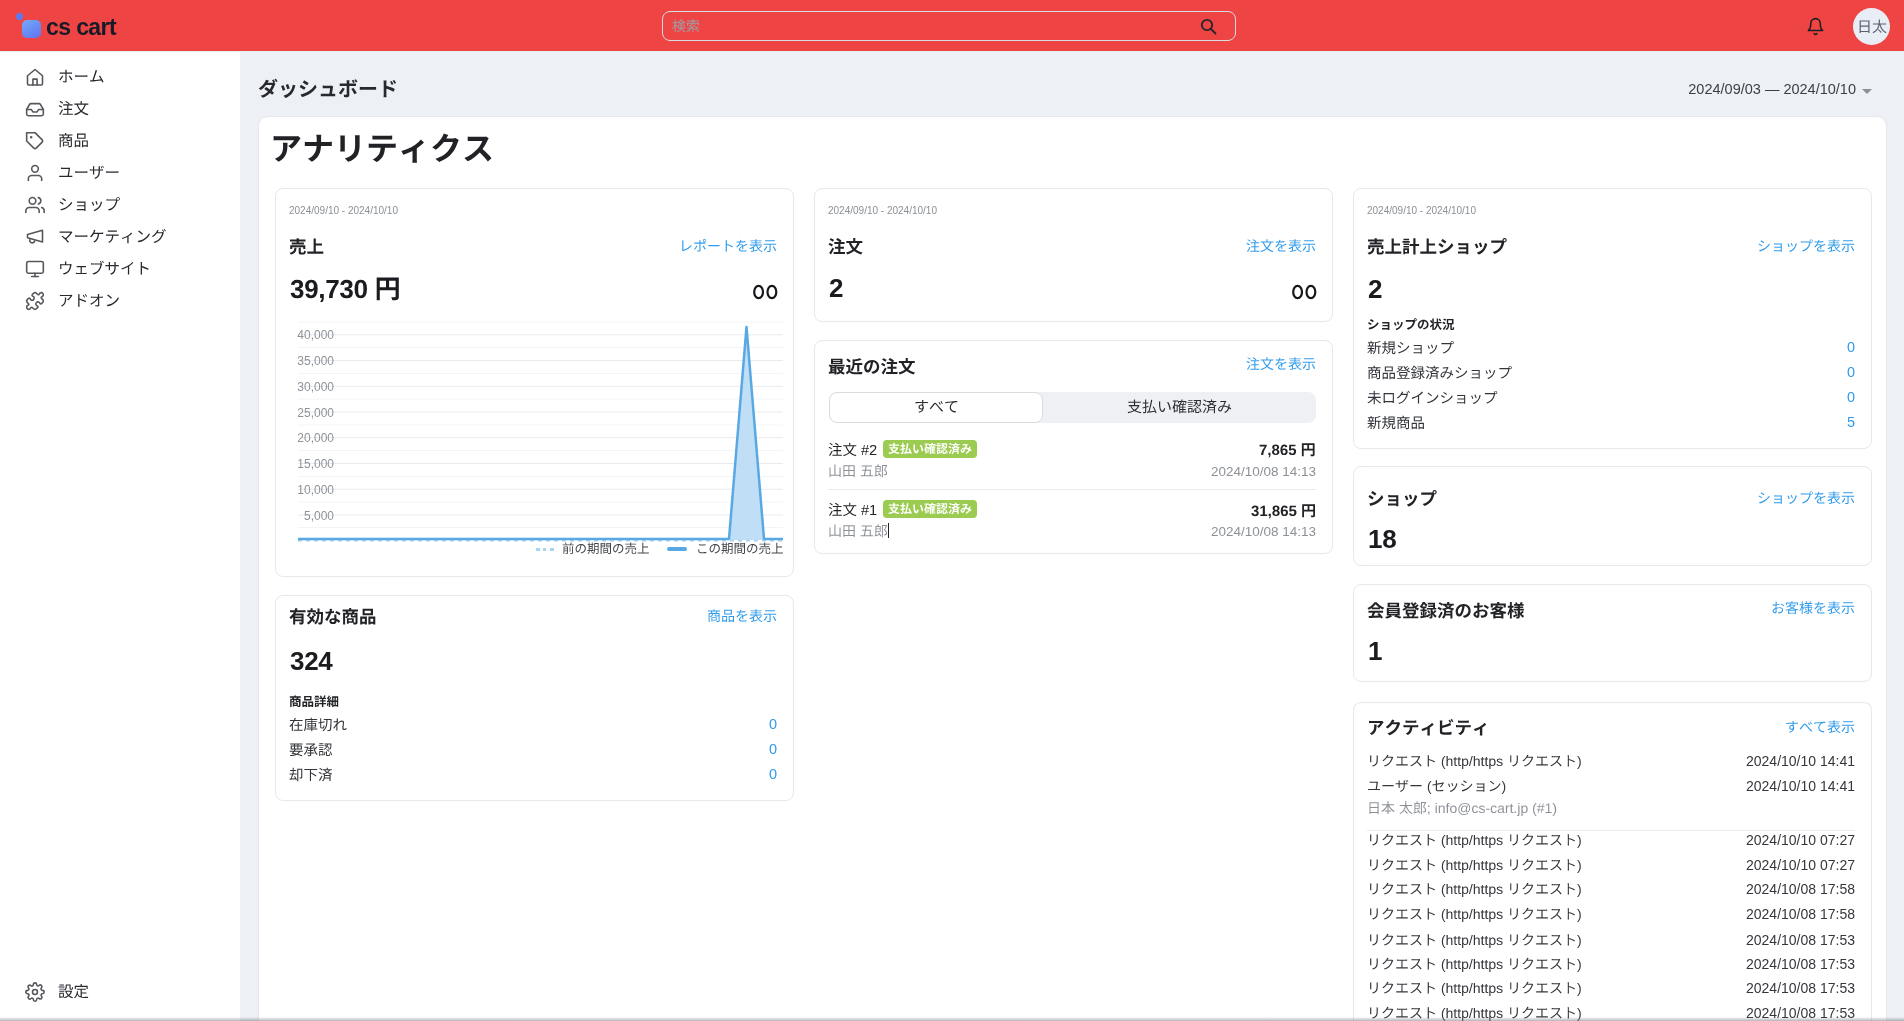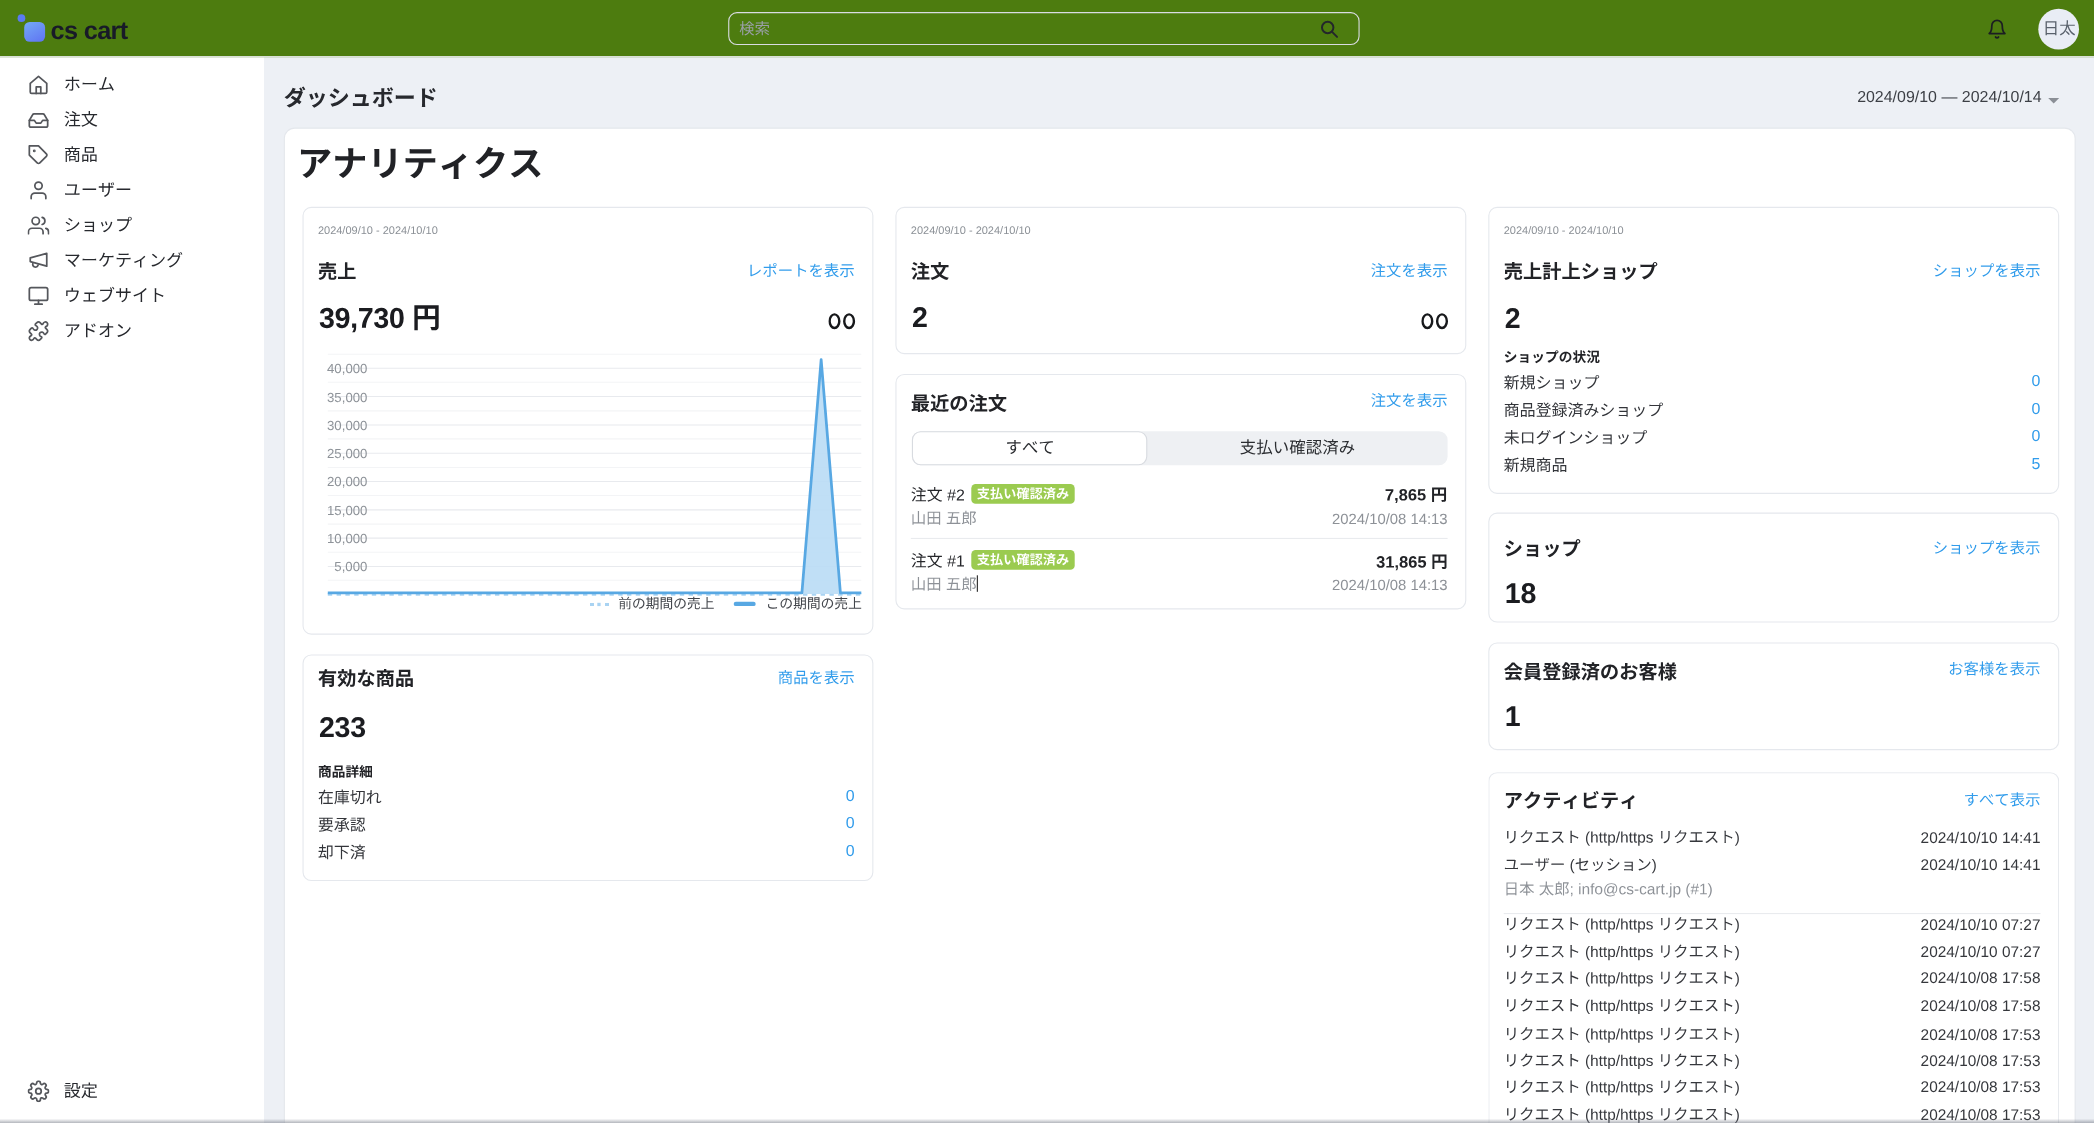--- a/index.html
+++ b/index.html
@@ -1,20 +1,20 @@
 <!DOCTYPE html>
 <html lang="ja"><head>
 <meta charset="utf-8">
 <title>Dashboard</title>
 <style>
   * { margin:0; padding:0; box-sizing:border-box; }
   html,body { width:1904px; height:1021px; overflow:hidden; }
   body { font-family:"Liberation Sans",sans-serif; background:#fff; position:relative; color:#26282c; }
   
-  #header { position:absolute; left:0; top:0; width:1904px; height:52px; background:#4d7c0f; border-bottom:1px solid #e9ebee; z-index:5; }
+  #header { position:absolute; left:0; top:0; width:1904px; height:52px; background:#ef4444; border-bottom:1px solid #e9ebee; z-index:5; }
   #logo-dot { position:absolute; left:16px; top:13px; width:7px; height:7px; border-radius:50%; background:#5a7bf0; }
   #logo-sq { position:absolute; left:22px; top:19.5px; width:18.5px; height:18.5px; border-radius:5px; background:linear-gradient(150deg,#74aaf7 0%,#5f73f2 100%); }
   #logo-text { position:absolute; left:46px; top:14px; font-size:23px; font-weight:700; letter-spacing:-0.6px; color:#181a28; }
   #search { position:absolute; left:662px; top:11px; width:574px; height:30px; border:1px solid #d9dce2; border-radius:8px; }
   #search .ph { position:absolute; left:9px; top:6px; font-size:14px; color:#9aa0a8; }
   #search > svg { position:absolute; right:18px; top:6px; }
   #bell { position:absolute; left:1806px; top:16px; }
   #avatar { position:absolute; left:1853px; top:8px; width:37px; height:37px; border-radius:50%; background:#e9edf5; text-align:center; line-height:37px; font-size:15px; color:#59616c; }
   
   #sidebar { position:absolute; left:0; top:52px; width:240px; height:969px; background:#fff; z-index:4; }
@@ -167,21 +167,21 @@
       <span class="t"><svg class="vt" width="31" height="15" style="width:31px;height:15px" viewBox="0 0 31 15">
           <path id="vg9" d="M1.3 6.7V7.6H6V6.7ZM1.4 2.5V3.5H5.9V2.5ZM1.3 8.7V9.7H6V8.7ZM0.6 4.6V5.5H6.5V4.6ZM7.7 2.5V4.3C7.7 5.4 7.5 6.7 6 7.7C6.2 7.8 6.6 8.2 6.8 8.5C8.5 7.4 8.8 5.7 8.8 4.4V3.5H11.5V6.3C11.5 7.4 11.7 7.7 12.7 7.7C12.9 7.7 13.6 7.7 13.8 7.7C14.6 7.7 14.9 7.2 15 5.4C14.7 5.3 14.2 5.2 14 5C14 6.5 13.9 6.7 13.7 6.7C13.5 6.7 13 6.7 12.9 6.7C12.6 6.7 12.6 6.6 12.6 6.3V2.5ZM6.7 8.7V9.8H12.6C12.1 11 11.4 12 10.5 12.8C9.7 11.9 9 10.9 8.5 9.8L7.5 10.1C8 11.4 8.8 12.6 9.7 13.5C8.6 14.3 7.3 14.9 6 15.2C6.2 15.5 6.5 15.9 6.6 16.2C8 15.8 9.4 15.2 10.5 14.3C11.6 15.2 12.8 15.8 14.3 16.2C14.4 15.9 14.8 15.5 15 15.2C13.7 14.9 12.4 14.3 11.4 13.5C12.6 12.4 13.5 10.9 14.1 8.9L13.3 8.6L13.1 8.7ZM1.3 10.8V16.1H2.3V15.4H5.9V10.8ZM2.3 11.8H4.9V14.4H2.3Z M18.9 9.2C18.6 12 17.8 14.2 16 15.5C16.3 15.7 16.8 16.1 17 16.3C18 15.4 18.8 14.3 19.3 12.8C20.7 15.5 23 16 26.3 16H29.9C30 15.7 30.2 15.1 30.3 14.8C29.6 14.9 26.9 14.9 26.4 14.9C25.5 14.9 24.6 14.8 23.8 14.7V11.5H28.5V10.4H23.8V7.8H27.8V6.7H18.8V7.8H22.6V14.3C21.4 13.9 20.4 13 19.8 11.4C19.9 10.7 20.1 10 20.1 9.3ZM16.8 3.8V7.1H17.9V4.9H28.5V7.1H29.7V3.8H23.8V2H22.6V3.8Z" fill="#27292e"></path>
         </svg></span>
     </div>
   </div>
 
   <div id="content">
     <div id="pgtitle"><svg class="vt" width="140" height="20" style="width:140px;height:20px" viewBox="0 0 140 20">
         <path id="vg12" d="M17.9 2.7 16.4 3.3C16.9 4.1 17.6 5.2 18 6.1L19.6 5.4C19.2 4.7 18.5 3.4 17.9 2.7ZM10.9 4.6 8 3.7C7.8 4.4 7.4 5.3 7.1 5.8C6.1 7.6 4.2 10.3 0.7 12.5L2.9 14.1C4.9 12.8 6.8 10.8 8.2 9H13.9C13.6 10.2 12.7 11.9 11.7 13.4C10.4 12.5 9.2 11.7 8.1 11.1L6.3 12.9C7.3 13.6 8.7 14.5 10 15.4C8.3 17.1 6.1 18.7 2.6 19.8L5 21.8C8.1 20.6 10.3 18.9 12.1 17.1C12.9 17.7 13.7 18.3 14.2 18.8L16.1 16.6C15.5 16.1 14.7 15.5 13.9 14.9C15.3 12.9 16.3 10.8 16.8 9.1C17 8.6 17.3 8.1 17.5 7.7L16 6.8L17.2 6.3C16.8 5.6 16.1 4.3 15.6 3.6L14 4.2C14.4 4.9 14.9 5.7 15.3 6.5C14.9 6.6 14.3 6.7 13.7 6.7H9.7C9.9 6.2 10.4 5.3 10.9 4.6Z M30.1 8.1 27.7 8.9C28.2 9.9 29.1 12.4 29.3 13.3L31.7 12.5C31.5 11.6 30.5 9 30.1 8.1ZM37.5 9.6 34.7 8.7C34.4 11.2 33.5 13.8 32.1 15.5C30.5 17.6 27.7 19.1 25.5 19.7L27.6 21.9C29.9 21 32.4 19.3 34.3 16.9C35.6 15.1 36.5 13.1 37 11C37.1 10.6 37.2 10.2 37.5 9.6ZM25.5 9.2 23.1 10C23.5 10.9 24.5 13.6 24.9 14.7L27.3 13.7C26.9 12.6 26 10.2 25.5 9.2Z M46.2 4.2 44.7 6.4C46 7.1 48.1 8.5 49.2 9.2L50.7 7C49.7 6.3 47.5 4.9 46.2 4.2ZM42.5 18.4 44 21C45.7 20.7 48.6 19.7 50.6 18.5C53.9 16.6 56.7 14.1 58.6 11.3L57.1 8.6C55.5 11.5 52.7 14.2 49.3 16.1C47.1 17.3 44.7 18 42.5 18.4ZM43.1 8.7 41.6 10.9C43 11.6 45.1 13 46.2 13.8L47.7 11.5C46.6 10.8 44.4 9.4 43.1 8.7Z M62.8 17.7V20.3C63.6 20.3 64.1 20.3 64.8 20.3C65.8 20.3 74.3 20.3 75.3 20.3C75.9 20.3 76.8 20.3 77.2 20.3V17.7C76.7 17.8 75.8 17.8 75.3 17.8H74C74.3 15.9 74.8 12.5 75 11.3C75 11.1 75.1 10.7 75.2 10.5L73.2 9.5C73 9.7 72.2 9.7 71.8 9.7C70.8 9.7 67.7 9.7 66.6 9.7C66.1 9.7 65.2 9.7 64.7 9.6V12.3C65.2 12.2 66 12.2 66.7 12.2C67.2 12.2 71.1 12.2 72.1 12.2C72 13.3 71.6 16.1 71.3 17.8H64.8C64.1 17.8 63.4 17.8 62.8 17.7Z M95.3 3.8 93.7 4.5C94.3 5.2 94.8 6.3 95.2 7.1L96.8 6.4C96.5 5.7 95.8 4.6 95.3 3.8ZM97.9 3.3 96.3 3.9C96.9 4.7 97.5 5.7 97.9 6.5L99.5 5.8C99.1 5.1 98.4 4 97.9 3.3ZM86.8 12.8 84.6 11.8C83.7 13.4 82.1 15.6 80.8 16.9L83 18.4C84.1 17.2 85.9 14.6 86.8 12.8ZM95.4 11.7 93.2 12.9C94.2 14.1 95.6 16.5 96.5 18.2L98.8 17C98 15.5 96.4 13 95.4 11.7ZM81.7 7.4V10.1C82.3 10 83.1 10 83.7 10H88.7C88.7 10.9 88.7 17.3 88.7 18C88.7 18.5 88.5 18.7 88 18.7C87.5 18.7 86.6 18.7 85.8 18.5L86 21C87 21.1 88.2 21.2 89.3 21.2C90.7 21.2 91.3 20.4 91.3 19.3C91.3 17.6 91.3 11.6 91.3 10H96C96.6 10 97.3 10 98 10V7.4C97.4 7.5 96.6 7.6 96 7.6H91.3V6C91.3 5.5 91.5 4.5 91.5 4.2H88.6C88.6 4.6 88.7 5.4 88.7 6V7.6H83.7C83 7.6 82.3 7.5 81.7 7.4Z M101.8 10.7V13.9C102.6 13.8 103.9 13.8 105.1 13.8C107.4 13.8 114 13.8 115.8 13.8C116.6 13.8 117.7 13.9 118.1 13.9V10.7C117.6 10.8 116.7 10.9 115.8 10.9C114 10.9 107.4 10.9 105.1 10.9C104 10.9 102.6 10.8 101.8 10.7Z M133.6 5.1 132 5.8C132.7 6.9 133.1 7.7 133.7 8.9L135.5 8.1C135 7.2 134.2 6 133.6 5.1ZM136.3 4 134.6 4.8C135.3 5.8 135.8 6.5 136.5 7.8L138.1 7C137.7 6.1 136.8 4.8 136.3 4ZM125.7 18.4C125.7 19.2 125.6 20.4 125.5 21.2H128.6C128.5 20.3 128.4 18.9 128.4 18.4V12.7C130.6 13.4 133.6 14.6 135.6 15.7L136.8 12.9C134.9 12 131.1 10.6 128.4 9.8V6.9C128.4 6 128.5 5.2 128.6 4.5H125.5C125.6 5.2 125.7 6.2 125.7 6.9C125.7 8.6 125.7 16.8 125.7 18.4Z" fill="#27292e"></path>
       </svg></div>
-    <div id="daterange">2024/09/10 — 2024/10/14</div>
+    <div id="daterange">2024/09/03 — 2024/10/10</div>
     <div id="datecaret"></div>
     <div id="bigcard">
       <div id="antitle"><svg class="vt" width="224" height="32" style="width:224px;height:32px" viewBox="0 0 224 32">
           <path id="vg13" d="M30.6 10.3 28 8C27.4 8.2 25.7 8.3 24.8 8.3C23.1 8.3 9.5 8.3 7.5 8.3C6.2 8.3 4.8 8.1 3.6 7.9V12.4C5.1 12.3 6.2 12.2 7.5 12.2C9.5 12.2 22.3 12.2 24.2 12.2C23.4 13.7 20.9 16.5 18.3 18.1L21.6 20.8C24.8 18.5 27.8 14.5 29.3 12C29.6 11.5 30.2 10.8 30.6 10.3ZM17.5 14.7H12.9C13 15.7 13.1 16.5 13.1 17.5C13.1 22.8 12.3 26.2 8.3 29C7.1 29.9 5.9 30.4 4.9 30.8L8.6 33.8C17.3 29.1 17.5 22.6 17.5 14.7Z M34.8 13.7V18.1C35.8 18.1 37.1 18 38.5 18H46.6C46.4 23.4 44.2 28 38 30.8L41.9 33.8C48.8 29.7 50.8 24.4 51 18H58.2C59.5 18 61.1 18.1 61.8 18.1V13.8C61.1 13.8 59.7 14 58.3 14H51.1V10.5C51.1 9.4 51.1 7.7 51.3 6.7H46.2C46.5 7.7 46.7 9.3 46.7 10.4V14H38.3C37.1 14 35.7 13.8 34.8 13.7Z M89.7 7.2H84.9C85 8.1 85.1 9.1 85.1 10.4C85.1 11.8 85.1 14.8 85.1 16.4C85.1 21.4 84.6 23.8 82.4 26.2C80.5 28.3 77.9 29.5 74.8 30.3L78.1 33.8C80.4 33.1 83.7 31.5 85.9 29.2C88.2 26.6 89.6 23.6 89.6 16.7C89.6 15.1 89.6 12 89.6 10.4C89.6 9.1 89.6 8.1 89.7 7.2ZM74.8 7.4H70.2C70.3 8.2 70.4 9.3 70.4 9.9C70.4 11.3 70.4 18.8 70.4 20.7C70.4 21.6 70.2 22.9 70.2 23.5H74.8C74.8 22.8 74.8 21.5 74.8 20.7C74.8 18.9 74.8 11.3 74.8 9.9C74.8 8.9 74.8 8.2 74.8 7.4Z M102.4 7.5V11.6C103.4 11.5 104.8 11.5 105.9 11.5C107.9 11.5 116.9 11.5 118.7 11.5C119.8 11.5 121.1 11.5 122.2 11.6V7.5C121.1 7.6 119.8 7.7 118.7 7.7C116.9 7.7 107.9 7.7 105.9 7.7C104.8 7.7 103.5 7.6 102.4 7.5ZM98.7 15.6V19.8C99.6 19.8 100.8 19.7 101.8 19.7H110.6C110.5 22.4 109.9 24.8 108.6 26.8C107.3 28.6 105.1 30.5 102.8 31.4L106.6 34.1C109.4 32.6 111.9 30.1 113 27.9C114.1 25.7 114.8 23 115 19.7H122.8C123.6 19.7 124.9 19.7 125.7 19.8V15.6C124.8 15.8 123.4 15.8 122.8 15.8C120.8 15.8 103.8 15.8 101.8 15.8C100.8 15.8 99.7 15.7 98.7 15.6Z M131.4 22.9 133.3 26.7C136.1 25.8 139.7 24.3 142.5 22.9V31.4C142.5 32.5 142.4 34.2 142.3 34.8H147.1C146.9 34.2 146.8 32.5 146.8 31.4V20.4C149.7 18.5 152.5 16.2 154 14.6L150.8 11.5C149.2 13.5 146 16.4 142.9 18.3C140.4 19.8 135.6 22 131.4 22.9Z M178.3 7 173.7 5.5C173.4 6.6 172.7 8.1 172.2 8.9C170.6 11.6 167.8 15.7 162.2 19.2L165.8 21.8C169 19.7 171.7 16.9 173.9 14.1H182.9C182.4 16.5 180.5 20.3 178.3 22.8C175.6 26 172 28.8 165.4 30.7L169.2 34.1C175.2 31.7 179.1 28.8 182.1 25.1C185 21.5 186.8 17.2 187.7 14.4C188 13.6 188.4 12.7 188.8 12.1L185.5 10.1C184.8 10.3 183.7 10.5 182.7 10.5H176.3L176.4 10.3C176.8 9.6 177.6 8.2 178.3 7Z M218.7 10.3 216.1 8.4C215.4 8.6 214.1 8.8 212.8 8.8C211.3 8.8 203.1 8.8 201.5 8.8C200.5 8.8 198.6 8.7 197.7 8.5V13.1C198.4 13.1 200.1 12.9 201.5 12.9C202.8 12.9 211 12.9 212.3 12.9C211.6 15.1 209.7 18.3 207.6 20.7C204.5 24.1 199.6 28 194.4 29.9L197.7 33.3C202.1 31.3 206.4 27.9 209.8 24.4C212.8 27.3 215.7 30.5 217.8 33.4L221.5 30.2C219.6 27.9 215.7 23.8 212.5 21.1C214.7 18.2 216.5 14.8 217.6 12.3C217.9 11.6 218.4 10.7 218.7 10.3Z" fill="#212226"></path>
         </svg></div>
 
       <div class="card" style="left:16px; top:71px; height:389px;">
         <div class="cdate">2024/09/10 - 2024/10/10</div>
         <div class="ctitle" style="top:46px;"><svg class="vt" width="35" height="18" style="width:35px;height:18px" viewBox="0 0 35 18">
             <path id="vg14" d="M1.2 10.3V14H3.3V12.2H14.2V14H16.3V10.3ZM9.7 12.7V16.9C9.7 18.8 10.2 19.4 12.2 19.4C12.6 19.4 14.1 19.4 14.5 19.4C16.1 19.4 16.7 18.7 16.9 16.2C16.3 16 15.5 15.7 15 15.4C15 17.2 14.9 17.5 14.3 17.5C13.9 17.5 12.8 17.5 12.5 17.5C11.9 17.5 11.8 17.4 11.8 16.8V12.7ZM5.4 12.7C5.1 15.4 4.7 17 0.5 17.8C1 18.2 1.5 19.1 1.7 19.6C6.5 18.5 7.3 16.2 7.5 12.7ZM7.6 3.2V4.5H1V6.4H7.6V7.6H2.7V9.4H14.9V7.6H9.8V6.4H16.5V4.5H9.8V3.2Z M24.6 3.4V16.6H18.3V18.7H34.3V16.6H26.8V10.5H33V8.4H26.8V3.4Z" fill="#222327"></path>
@@ -244,21 +244,21 @@
         </div>
       </div>
 
       <div class="card" style="left:16px; top:478px; height:206px;">
         <div class="ctitle" style="top:9px;"><svg class="vt" width="87.5" height="18" style="width:87.5px;height:18px" viewBox="0 0 87.5 18">
             <path id="vg15" d="M6.4 3.1C6.2 3.8 6 4.5 5.7 5.2H1V7.2H4.8C3.8 9.2 2.3 11.1 0.4 12.3C0.8 12.7 1.5 13.5 1.8 14C2.7 13.4 3.4 12.7 4.1 11.9V19.6H6.2V16.2H12.5V17.3C12.5 17.5 12.5 17.6 12.2 17.6C11.9 17.6 10.8 17.6 9.9 17.5C10.2 18.1 10.5 19 10.6 19.6C12 19.6 13 19.6 13.7 19.2C14.4 18.9 14.6 18.3 14.6 17.3V8.6H6.5C6.7 8.1 6.9 7.7 7.2 7.2H16.6V5.2H8C8.2 4.7 8.4 4.2 8.6 3.6ZM6.2 13.3H12.5V14.4H6.2ZM6.2 11.6V10.4H12.5V11.6Z M20 7.6C19.6 8.8 18.7 10.1 17.8 10.8C18.2 11.1 19 11.8 19.4 12.1C20.4 11.1 21.4 9.6 22 8.1ZM28.5 3.4 28.5 7H26.9V5.3H23.6V3.2H21.6V5.3H18.3V7.2H26.7V9H28.4C28.2 12.9 27.6 16 25.2 18.1C25.7 18.4 26.4 19.1 26.7 19.6C29.4 17.2 30.1 13.5 30.4 9H32C31.9 14.6 31.8 16.8 31.4 17.3C31.3 17.5 31.1 17.6 30.8 17.6C30.5 17.6 29.8 17.5 29 17.5C29.3 18.1 29.5 18.9 29.6 19.5C30.4 19.5 31.3 19.5 31.8 19.4C32.4 19.3 32.8 19.1 33.2 18.5C33.7 17.7 33.9 15.1 34 7.9C34 7.7 34 7 34 7H30.5L30.5 3.4ZM19.7 12.6C20.3 13.1 21 13.7 21.6 14.3C20.7 15.8 19.4 17 17.9 17.9C18.3 18.2 19 19.1 19.3 19.5C20.8 18.6 22.1 17.3 23.2 15.7C23.8 16.4 24.4 17 24.8 17.6L26.1 15.8C25.7 15.3 25 14.6 24.2 13.9C24.6 13.1 25 12.2 25.3 11.3L25.3 11.5L27.1 10.6C26.7 9.7 25.8 8.3 25 7.4L23.4 8.2C24 9 24.7 10 25.1 10.9L23.3 10.5C23.1 11.2 22.9 11.9 22.6 12.5C22 12 21.4 11.6 20.9 11.2Z M50.4 10.3 51.6 8.4C50.7 7.8 48.5 6.6 47.3 6.1L46.2 7.8C47.4 8.3 49.4 9.5 50.4 10.3ZM45.4 15.1V15.5C45.4 16.4 45.1 17.1 43.9 17.1C42.9 17.1 42.4 16.7 42.4 16C42.4 15.4 43 15 44 15C44.5 15 45 15 45.4 15.1ZM47.4 9.4H45.2L45.4 13.3C45 13.2 44.6 13.2 44.2 13.2C41.7 13.2 40.3 14.5 40.3 16.2C40.3 18.2 42 19.1 44.2 19.1C46.7 19.1 47.5 17.9 47.5 16.2V16.1C48.5 16.6 49.3 17.4 49.9 17.9L51.1 16.1C50.2 15.3 49 14.4 47.5 13.8L47.4 11.6C47.3 10.8 47.3 10.1 47.4 9.4ZM43.3 3.9 40.8 3.7C40.8 4.6 40.6 5.6 40.4 6.6C39.8 6.6 39.3 6.7 38.8 6.7C38.1 6.7 37.2 6.6 36.5 6.5L36.6 8.6C37.4 8.6 38.1 8.6 38.8 8.6L39.7 8.6C38.9 10.5 37.5 13.1 36.1 14.8L38.3 15.9C39.7 13.9 41.2 10.8 42 8.4C43.2 8.2 44.3 8 45.1 7.8L45 5.7C44.3 6 43.5 6.2 42.6 6.3Z M57.9 13.2V18.8H59.7V17.8H64C64.3 18.3 64.5 19.1 64.6 19.6C66 19.6 67 19.5 67.7 19.2C68.4 18.9 68.5 18.3 68.5 17.3V7.7H65L65.8 6.4H69V4.5H62.2V3.1H60.1V4.5H53.6V6.4H56.7C56.9 6.8 57.1 7.3 57.3 7.7H54.1V19.5H56.1V12C56.5 12.3 56.8 12.9 56.9 13.2C59.6 12.6 60.2 11.5 60.4 9.5H61.8V10.7C61.8 12.1 62.1 12.6 63.7 12.6C64 12.6 64.8 12.6 65.1 12.6C65.8 12.6 66.3 12.4 66.5 11.8V17.3C66.5 17.5 66.4 17.6 66.2 17.6L64.8 17.6V13.2ZM59 6.4H63.4C63.2 6.8 62.9 7.3 62.7 7.7H59.6C59.4 7.3 59.2 6.8 59 6.4ZM66.5 9.5V10.6C66.1 10.5 65.6 10.3 65.3 10.1C65.2 10.9 65.2 11.1 64.9 11.1C64.7 11.1 64.1 11.1 64 11.1C63.7 11.1 63.6 11 63.6 10.6V9.5ZM56.1 11.7V9.5H58.5C58.4 10.8 58 11.4 56.1 11.7ZM59.7 14.8H62.9V16.2H59.7Z M75.7 5.8H81.8V8.2H75.7ZM73.6 3.8V10.2H84V3.8ZM71.2 11.6V19.6H73.2V18.7H75.8V19.5H77.9V11.6ZM73.2 16.7V13.7H75.8V16.7ZM79.4 11.6V19.6H81.4V18.7H84.2V19.5H86.3V11.6ZM81.4 16.7V13.7H84.2V16.7Z" fill="#222327"></path>
           </svg></div>
         <div class="clink" style="top:12px;"><svg class="vt" width="70" height="13" style="width:70px;height:13px" viewBox="0 0 70 13">
             <path id="vg23" d="M1.6 5V14.1H2.6V5.9H5.1C4.9 7.2 4.4 7.9 2.6 8.3C2.8 8.4 3.1 8.8 3.1 9C5.2 8.5 5.8 7.6 6 5.9H7.7V7.3C7.7 8.2 7.9 8.4 8.9 8.4C9.1 8.4 10.2 8.4 10.4 8.4C11.1 8.4 11.4 8.2 11.5 7C11.2 7 10.8 6.9 10.7 6.7C10.6 7.5 10.6 7.6 10.3 7.6C10 7.6 9.2 7.6 9 7.6C8.7 7.6 8.6 7.6 8.6 7.3V5.9H11.6V12.8C11.6 13 11.5 13.1 11.3 13.1C11 13.1 10.2 13.1 9.2 13.1C9.4 13.4 9.5 13.8 9.6 14.1C10.8 14.1 11.5 14.1 12 13.9C12.4 13.8 12.6 13.4 12.6 12.8V5H9.6C9.9 4.6 10.2 4.1 10.4 3.5H13.1V2.6H7.5V1.2H6.4V2.6H1V3.5H3.7C3.9 4 4.2 4.6 4.3 5ZM4.8 3.5H9.2C9 4 8.7 4.6 8.5 5H5.5C5.3 4.6 5.1 4 4.8 3.5ZM5.3 10H8.8V11.8H5.3ZM4.4 9.2V13.5H5.3V12.6H9.7V9.2Z M18.2 2.8H23.8V5.5H18.2ZM17.2 1.8V6.5H24.9V1.8ZM15.2 8V14.1H16.2V13.4H19.1V14H20.1V8ZM16.2 12.3V9H19.1V12.3ZM21.7 8V14.1H22.7V13.4H25.9V14H27V8ZM22.7 12.3V9H25.9V12.3Z M40.3 6.8 39.9 5.8C39.5 6 39.2 6.1 38.7 6.3C38 6.7 37.2 7 36.2 7.5C36 6.6 35.2 6.2 34.3 6.2C33.7 6.2 32.9 6.4 32.4 6.7C32.9 6.1 33.3 5.3 33.6 4.5C35.2 4.5 36.9 4.4 38.3 4.2L38.3 3.1C37 3.4 35.5 3.5 34 3.5C34.2 2.9 34.4 2.3 34.4 1.9L33.3 1.8C33.3 2.3 33.1 3 32.9 3.6L32 3.6C31.4 3.6 30.4 3.5 29.7 3.4V4.5C30.4 4.5 31.3 4.6 31.9 4.6H32.6C32 5.7 31.1 7.1 29.3 8.9L30.3 9.6C30.8 9 31.1 8.5 31.6 8.1C32.2 7.5 33.1 7.1 34 7.1C34.6 7.1 35.1 7.3 35.2 7.9C33.6 8.8 31.9 9.8 31.9 11.5C31.9 13.2 33.5 13.6 35.5 13.6C36.8 13.6 38.3 13.5 39.4 13.4L39.4 12.3C38.2 12.5 36.7 12.6 35.6 12.6C34.1 12.6 33.1 12.4 33.1 11.3C33.1 10.4 34 9.7 35.3 9C35.3 9.7 35.3 10.6 35.2 11.2H36.3L36.3 8.5C37.3 8 38.3 7.6 39.1 7.3C39.5 7.1 40 6.9 40.3 6.8Z M44 13.1 44.3 14.1C46 13.7 48.4 13.1 50.6 12.5L50.5 11.6L47 12.4V9.2C47.8 8.7 48.5 8.2 49.1 7.6C50 10.8 51.9 13.1 54.9 14.1C55 13.8 55.3 13.4 55.6 13.2C54 12.7 52.7 11.8 51.8 10.7C52.7 10.1 53.9 9.4 54.7 8.6L53.9 8C53.2 8.6 52.1 9.4 51.2 10C50.8 9.3 50.4 8.4 50.1 7.5H55.1V6.6H49.5V5.3H54.1V4.5H49.5V3.3H54.6V2.4H49.5V1.2H48.4V2.4H43.4V3.3H48.4V4.5H44V5.3H48.4V6.6H42.9V7.5H47.8C46.4 8.7 44.2 9.7 42.4 10.3C42.6 10.5 42.9 10.9 43.1 11.1C44 10.8 45 10.4 45.9 9.9V12.7Z M59.3 8.1C58.7 9.7 57.6 11.2 56.5 12.2C56.8 12.4 57.2 12.7 57.5 12.8C58.6 11.8 59.7 10.1 60.4 8.4ZM65.6 8.5C66.6 9.9 67.6 11.7 68 12.9L69.1 12.4C68.7 11.2 67.6 9.4 66.5 8.1ZM58.1 2.3V3.3H67.9V2.3ZM56.8 5.7V6.7H62.5V12.7C62.5 13 62.4 13 62.1 13C61.9 13 60.9 13 60 13C60.1 13.3 60.3 13.8 60.4 14.1C61.6 14.1 62.4 14.1 62.9 13.9C63.4 13.7 63.6 13.4 63.6 12.7V6.7H69.2V5.7Z" fill="#319ceb"></path>
           </svg></div>
-        <div class="cnum" style="top:50px;">233</div>
+        <div class="cnum" style="top:50px;">324</div>
         <div class="shead" style="top:98px;"><svg class="vt" width="50" height="12" style="width:50px;height:12px" viewBox="0 0 50 12">
             <path id="vg29" d="M3.8 8.6V12.5H5.2V11.9H8.2C8.4 12.2 8.6 12.8 8.7 13.1C9.6 13.1 10.3 13.1 10.8 12.9C11.3 12.6 11.5 12.2 11.5 11.5V4.7H9L9.5 3.7H11.8V2.3H7V1.4H5.4V2.3H0.8V3.7H3C3.2 4 3.3 4.3 3.4 4.7H1.2V13.1H2.6V7.7C2.8 8 3.1 8.3 3.1 8.6C5.1 8.2 5.5 7.3 5.6 6H6.7V6.8C6.7 7.8 6.9 8.1 8 8.1C8.2 8.1 8.8 8.1 9 8.1C9.5 8.1 9.8 8 10 7.6V11.5C10 11.7 10 11.7 9.8 11.7L8.8 11.7V8.6ZM4.6 3.7H7.8C7.6 4 7.5 4.4 7.3 4.7H5.1C5 4.4 4.8 4 4.6 3.7ZM10 6V6.7C9.7 6.6 9.3 6.5 9.1 6.3C9.1 7 9.1 7 8.8 7C8.7 7 8.3 7 8.2 7C8 7 7.9 7 7.9 6.8V6ZM2.6 7.5V6H4.3C4.2 6.8 4 7.3 2.6 7.5ZM5.2 9.7H7.4V10.8H5.2Z M16.6 3.3H21V5H16.6ZM15.1 1.9V6.4H22.5V1.9ZM13.4 7.5V13.1H14.8V12.5H16.7V13.1H18.2V7.5ZM14.8 11.1V8.9H16.7V11.1ZM19.2 7.5V13.1H20.6V12.5H22.7V13.1H24.2V7.5ZM20.6 11.1V8.9H22.7V11.1Z M26 5.2V6.3H29.9V5.2ZM26 1.8V2.9H29.8V1.8ZM26 6.9V8.1H29.9V6.9ZM25.4 3.4V4.6H30.3V3.4ZM30.9 1.9C31.2 2.4 31.5 3.2 31.7 3.7H30.5V5.1H32.9V6.3H30.8V7.6H32.9V8.9H30.1V10.2H32.9V13.1H34.4V10.2H37.1V8.9H34.4V7.6H36.7V6.3H34.4V5.1H37V3.7H35.6C35.9 3.2 36.3 2.5 36.6 1.8L35.2 1.3C35 2 34.6 2.9 34.3 3.5L34.9 3.7H32.5L33 3.5C32.9 2.9 32.5 2.1 32.1 1.4ZM25.9 8.7V12.9H27.2V12.5H29.8V8.7ZM27.2 9.8H28.5V11.3H27.2Z M38.4 8.7C38.3 9.8 38.1 10.9 37.7 11.6C38 11.8 38.6 12 38.9 12.2C39.2 11.4 39.5 10.1 39.6 8.9ZM45.5 3.7V6.6H44.4V3.7ZM46.8 3.7H47.9V6.6H46.8ZM45.5 8V10.9H44.4V8ZM46.8 8H47.9V10.9H46.8ZM41.2 9C41.5 9.8 41.8 10.8 41.9 11.5L43.1 11.1V12.9H44.4V12.3H47.9V12.8H49.2V2.3H43.1V7.4C42.9 6.8 42.5 6 42.1 5.4L41 5.9C41.1 6.1 41.2 6.3 41.4 6.6L40.2 6.7C41 5.7 41.8 4.5 42.5 3.5L41.3 2.9C41 3.5 40.6 4.2 40.1 4.9C40 4.8 39.8 4.6 39.7 4.4C40.1 3.7 40.6 2.7 41.1 1.9L39.8 1.4C39.5 2 39.2 2.9 38.8 3.6L38.5 3.3L37.8 4.3C38.4 4.8 39 5.5 39.4 6.1L38.8 6.8L37.8 6.8L38 8.2L39.8 8V13.1H41.1V7.8L41.9 7.8C42 8.1 42.1 8.3 42.1 8.6L43.1 8.1V11C42.9 10.3 42.6 9.4 42.3 8.7Z" fill="#222327"></path>
           </svg></div>
         <div class="srow" style="top:120px;"><svg class="vt" width="58" height="14" style="width:58px;height:14px" viewBox="0 0 58 14">
             <path id="vg31" d="M5.7 1.8C5.5 2.6 5.2 3.3 4.9 4.1H0.9V5.1H4.4C3.5 7 2.2 8.7 0.6 9.9C0.7 10.1 1 10.6 1.1 10.9C1.7 10.4 2.3 9.9 2.8 9.4V15.1H3.9V8.1C4.6 7.2 5.2 6.2 5.7 5.1H13.6V4.1H6.1C6.4 3.4 6.6 2.7 6.8 2.1ZM8.7 5.9V8.7H5.4V9.7H8.7V13.8H4.8V14.8H13.6V13.8H9.8V9.7H13.1V8.7H9.8V5.9Z M18.6 7.1V11.5H22.3V12.5H17.4V13.4H22.3V15.2H23.3V13.4H28.4V12.5H23.3V11.5H27.1V7.1H23.3V6.1H27.9V5.2H23.3V4.2H22.3V5.2H18.1V6.1H22.3V7.1ZM19.6 9.6H22.3V10.7H19.6ZM23.3 9.6H26.1V10.7H23.3ZM19.6 7.8H22.3V8.9H19.6ZM23.3 7.8H26.1V8.9H23.3ZM16.2 3.1V7.6C16.2 9.7 16.1 12.6 14.9 14.6C15.2 14.7 15.6 15 15.8 15.2C17.1 13.1 17.3 9.9 17.3 7.6V4.1H28.2V3.1H22.7V1.8H21.6V3.1Z M34.8 3.1V4.1H37.4C37.3 8.4 37.1 12.3 33.5 14.4C33.8 14.6 34.1 14.9 34.3 15.2C38 13 38.4 8.7 38.5 4.1H41.5C41.3 10.7 41.1 13.2 40.7 13.7C40.5 13.9 40.4 14 40.1 14C39.8 14 39 14 38.2 13.9C38.4 14.2 38.5 14.7 38.5 15C39.3 15 40.1 15.1 40.6 15C41.1 14.9 41.4 14.8 41.7 14.3C42.3 13.6 42.4 11.1 42.6 3.7C42.6 3.5 42.6 3.1 42.6 3.1ZM31.2 2.2V6.1L29.4 6.5L29.6 7.5L31.2 7.1V10.7C31.2 12 31.5 12.4 32.6 12.4C32.8 12.4 33.9 12.4 34.1 12.4C35.1 12.4 35.3 11.8 35.5 9.8C35.2 9.7 34.7 9.5 34.5 9.3C34.4 11 34.4 11.4 34 11.4C33.8 11.4 32.9 11.4 32.7 11.4C32.3 11.4 32.2 11.3 32.2 10.8V6.9L35.7 6.2L35.5 5.2L32.2 5.9V2.2Z M47.7 3.6 47.7 4.9C46.9 5.1 46.1 5.2 45.6 5.2C45.2 5.2 45 5.2 44.6 5.2L44.8 6.4L47.6 6L47.5 7.4C46.8 8.6 45.1 10.8 44.3 11.8L45 12.8C45.7 11.9 46.7 10.5 47.4 9.4L47.4 10C47.3 11.6 47.3 12.3 47.3 13.7C47.3 13.9 47.3 14.3 47.3 14.6H48.5C48.5 14.3 48.5 13.9 48.5 13.7C48.4 12.4 48.4 11.5 48.4 10.2C48.4 9.6 48.4 9.1 48.5 8.5C49.8 7 51.5 5.7 52.7 5.7C53.5 5.7 53.9 6 53.9 6.9C53.9 8.3 53.3 10.7 53.3 12.3C53.3 13.5 54 14.1 55 14.1C55.9 14.1 56.9 13.7 57.6 12.9L57.4 11.7C56.7 12.4 55.9 12.9 55.2 12.9C54.7 12.9 54.5 12.4 54.5 12C54.5 10.5 55 8 55 6.5C55 5.4 54.4 4.6 53 4.6C51.5 4.6 49.7 6 48.5 7.1L48.6 6.2C48.8 5.9 49.1 5.5 49.3 5.2L48.9 4.7L48.8 4.7C48.9 3.7 49 2.9 49.1 2.5L47.7 2.5C47.7 2.8 47.7 3.2 47.7 3.6Z" fill="#33353a"></path>
           </svg><span class="v">0</span></div>
         <div class="srow" style="top:145px;"><svg class="vt" width="43.5" height="14" style="width:43.5px;height:14px" viewBox="0 0 43.5 14">
             <path id="vg32" d="M1.7 4.6V8.4H5.6L4.7 9.7H0.7V10.7H4.1C3.5 11.4 3 12.2 2.5 12.8L3.5 13.1L3.8 12.7C4.7 12.9 5.6 13.1 6.5 13.3C5 13.8 3.2 14.1 0.9 14.2C1 14.4 1.2 14.8 1.3 15.1C4.2 14.9 6.4 14.5 8 13.7C9.9 14.2 11.5 14.7 12.7 15.2L13.4 14.3C12.3 13.9 10.8 13.4 9.1 13C9.9 12.4 10.5 11.6 11 10.7H13.8V9.7H5.9L6.8 8.5L6.4 8.4H12.9V4.6H9.4V3.4H13.5V2.4H1V3.4H5V4.6ZM5.3 10.7H9.8C9.3 11.5 8.7 12.1 7.8 12.7C6.7 12.4 5.6 12.1 4.4 11.9ZM6 3.4H8.4V4.6H6ZM2.8 5.5H5V7.5H2.8ZM6 5.5H8.4V7.5H6ZM9.4 5.5H11.8V7.5H9.4Z M18.2 11.4V12.4H21.1V13.8C21.1 14.1 21.1 14.2 20.8 14.2C20.5 14.2 19.6 14.2 18.5 14.2C18.7 14.4 18.9 14.9 19 15.2C20.2 15.2 21.1 15.2 21.6 15C22 14.8 22.2 14.5 22.2 13.8V12.4H25.3V11.4H22.2V10H24.5V9.1H22.2V7.7H24.2V6.8H22.2V5.9C23.7 5.2 25.3 4.2 26.4 3.1L25.6 2.6L25.4 2.6H17.1V3.6H24.2C23.6 4.1 22.8 4.7 21.9 5.1H21.1V6.8H19.3V7.7H21.1V9.1H19V10H21.1V11.4ZM15.4 5.8V6.8H18.1C17.5 9.6 16.4 11.9 14.9 13.1C15.2 13.3 15.5 13.7 15.7 13.9C17.4 12.4 18.7 9.6 19.3 6L18.6 5.7L18.4 5.8ZM25.2 5.3 24.2 5.5C24.8 9.1 25.8 12.3 27.8 13.9C28 13.6 28.3 13.2 28.6 13C27.4 12.1 26.6 10.6 26 8.8C26.7 8.1 27.6 7.2 28.3 6.3L27.5 5.6C27 6.3 26.3 7.1 25.7 7.8C25.5 7 25.3 6.2 25.2 5.3Z M37 10.2V13.7C37 14.7 37.2 15 38.3 15C38.5 15 39.7 15 39.9 15C40.8 15 41.1 14.6 41.2 12.8C40.9 12.8 40.5 12.6 40.3 12.4C40.3 13.9 40.2 14.1 39.8 14.1C39.6 14.1 38.6 14.1 38.5 14.1C38 14.1 38 14 38 13.7V10.2ZM35.6 10.7C35.5 11.9 35.1 13.1 34.4 13.9L35.2 14.4C36 13.6 36.3 12.2 36.5 10.9ZM37.2 8.8C38.2 9.4 39.3 10.2 39.8 10.8L40.5 10.1C39.9 9.5 38.8 8.7 37.9 8.2ZM40.6 10.8C41.3 11.8 42 13.3 42.2 14.3L43.1 13.9C42.9 12.9 42.3 11.4 41.5 10.4ZM30.2 6.2V7.1H34.3V6.2ZM30.3 2.3V3.2H34.3V2.3ZM30.2 8.1V9H34.3V8.1ZM29.6 4.2V5.1H34.7V4.2ZM35.5 2.4V3.4H37.9C37.8 3.9 37.7 4.3 37.6 4.8C37 4.6 36.4 4.3 35.9 4.1L35.3 4.9C35.9 5.1 36.6 5.4 37.2 5.7C36.8 6.6 36 7.5 34.8 8C35 8.2 35.3 8.6 35.4 8.8C36.7 8.1 37.6 7.2 38.1 6.1C38.7 6.5 39.2 6.8 39.6 7.1L40.2 6.2C39.7 5.9 39.1 5.6 38.5 5.2C38.7 4.6 38.8 4 38.9 3.4H41.4C41.3 6.1 41.2 7.1 40.9 7.4C40.8 7.5 40.7 7.5 40.4 7.5C40.2 7.5 39.6 7.5 38.9 7.4C39.1 7.7 39.2 8.1 39.2 8.4C39.9 8.5 40.6 8.5 40.9 8.4C41.3 8.4 41.6 8.3 41.8 8C42.2 7.6 42.3 6.3 42.4 2.9C42.4 2.8 42.4 2.4 42.4 2.4ZM30.2 10.1V15H31.1V14.3H34.3V10.1ZM31.1 11H33.4V13.4H31.1Z" fill="#33353a"></path>
           </svg><span class="v">0</span></div>
         <div class="srow" style="top:170px;"><svg class="vt" width="43.5" height="14" style="width:43.5px;height:14px" viewBox="0 0 43.5 14">

